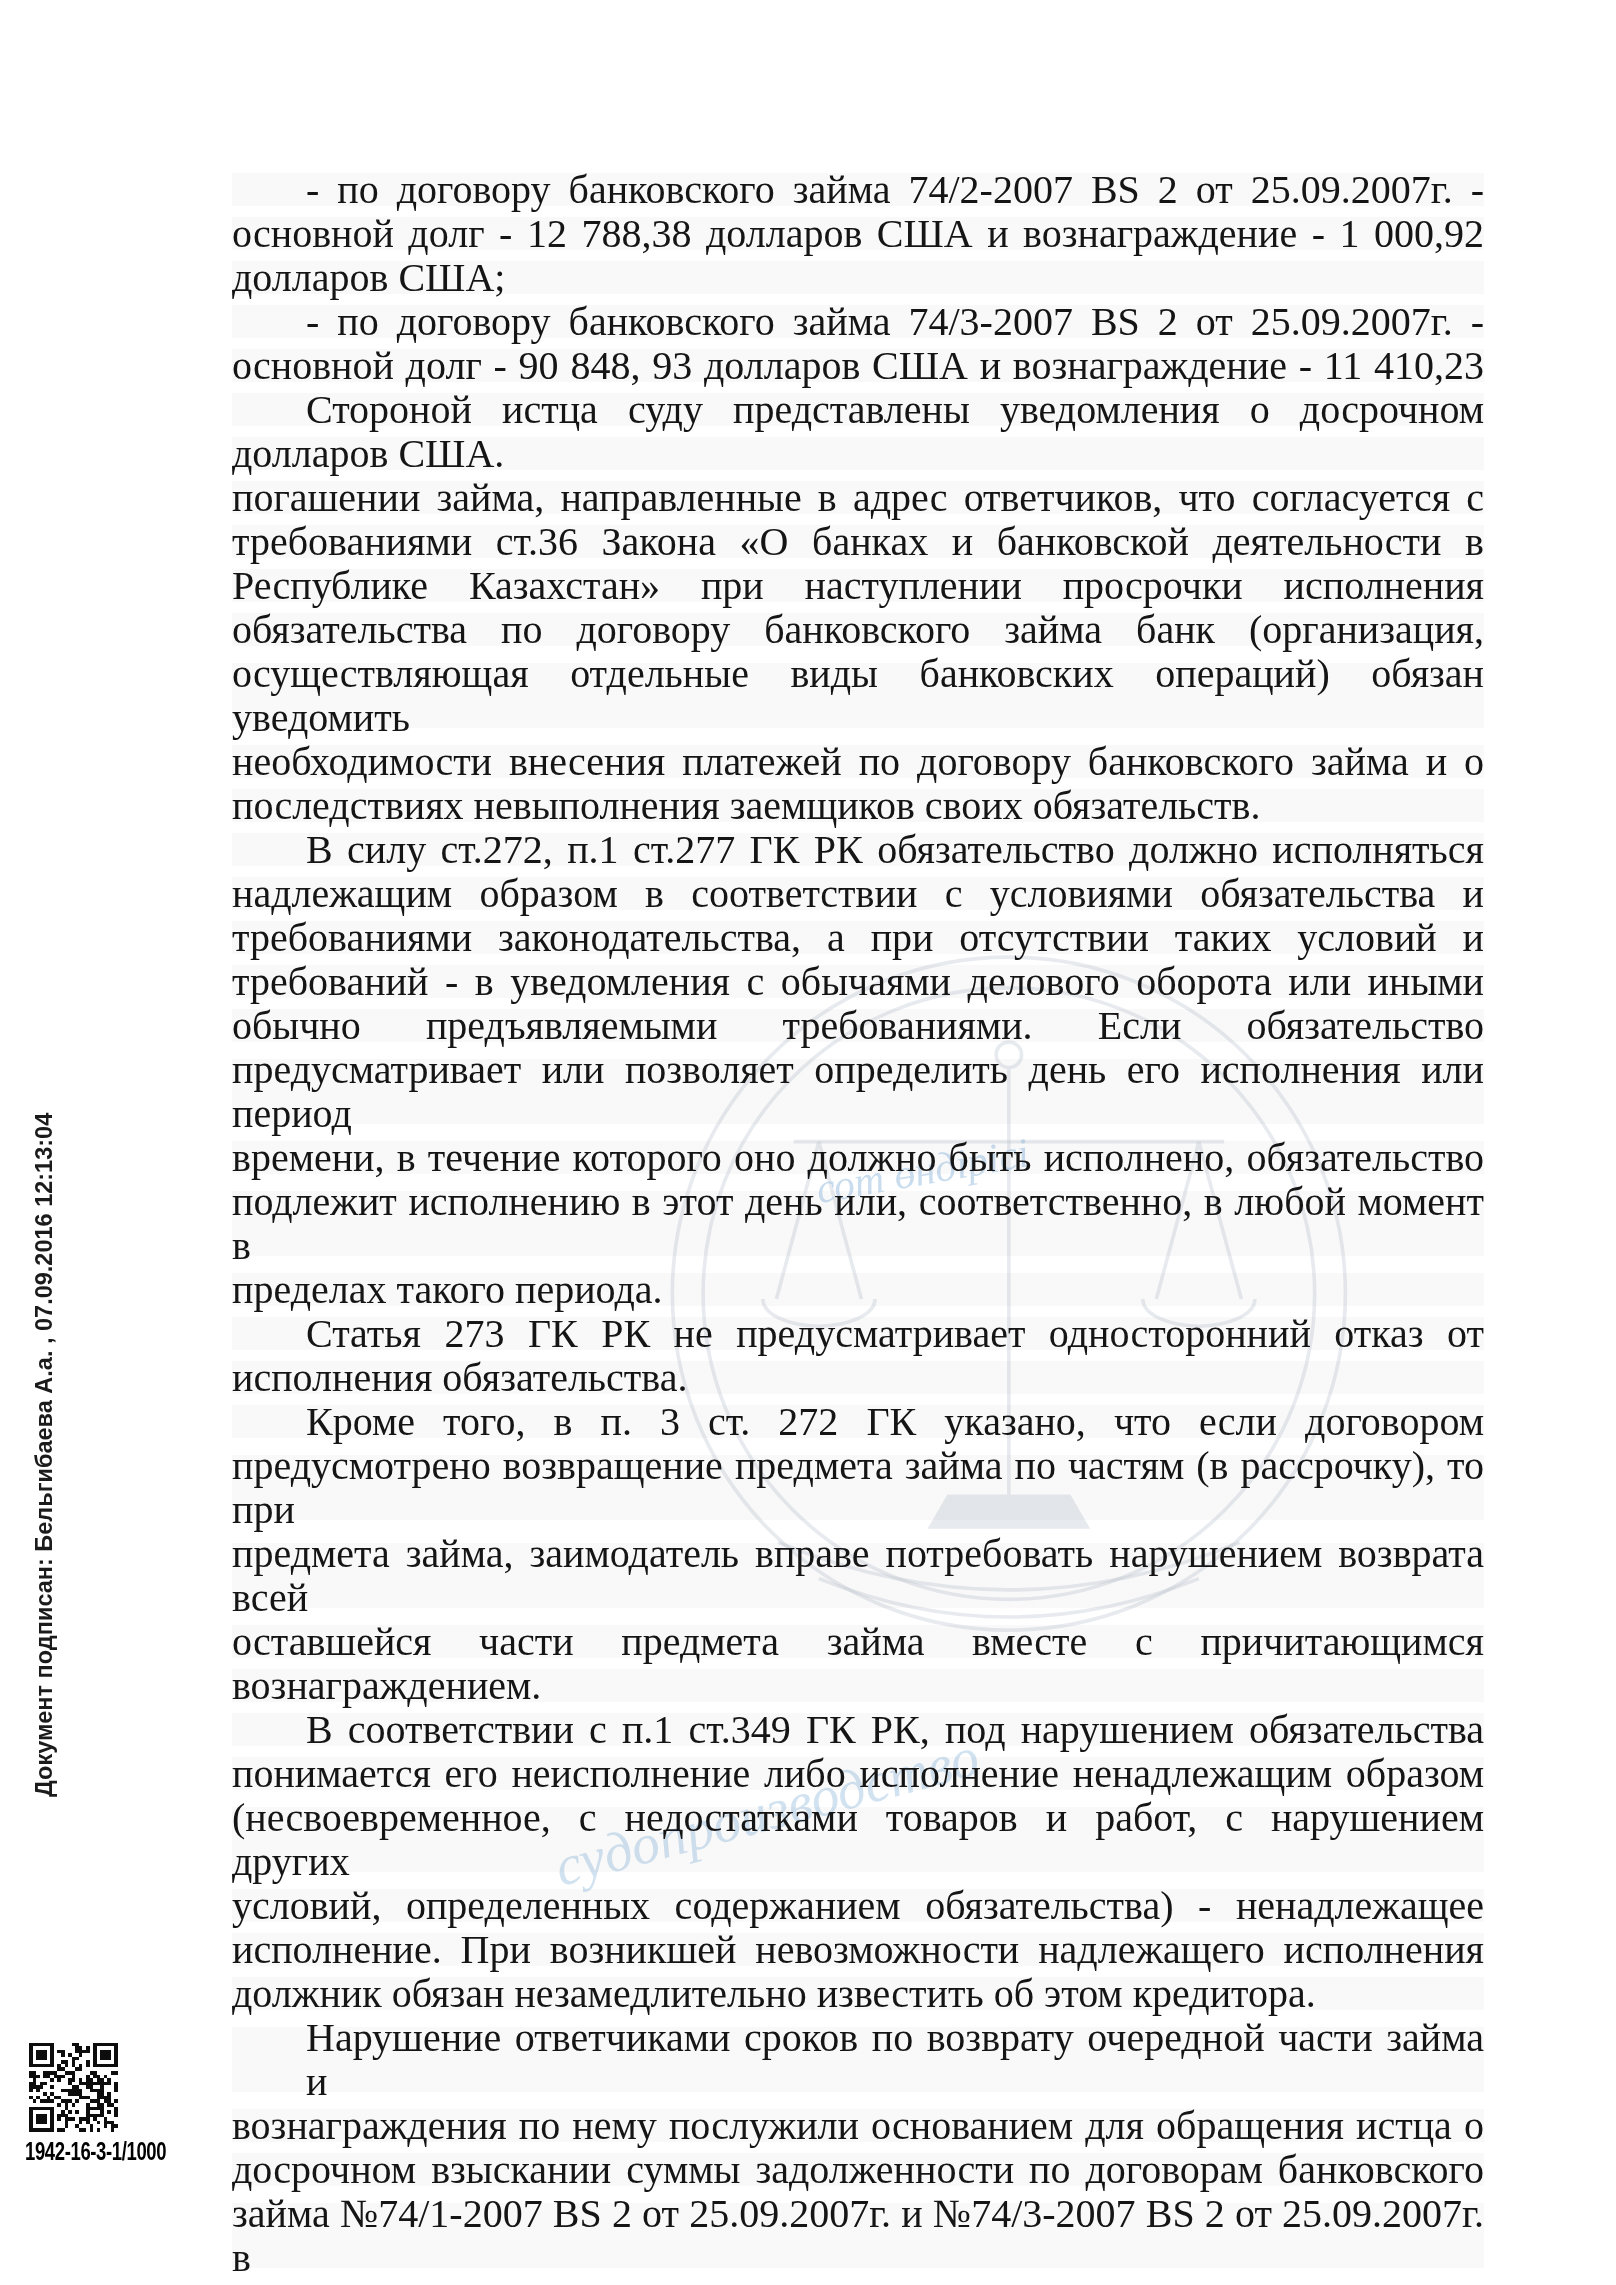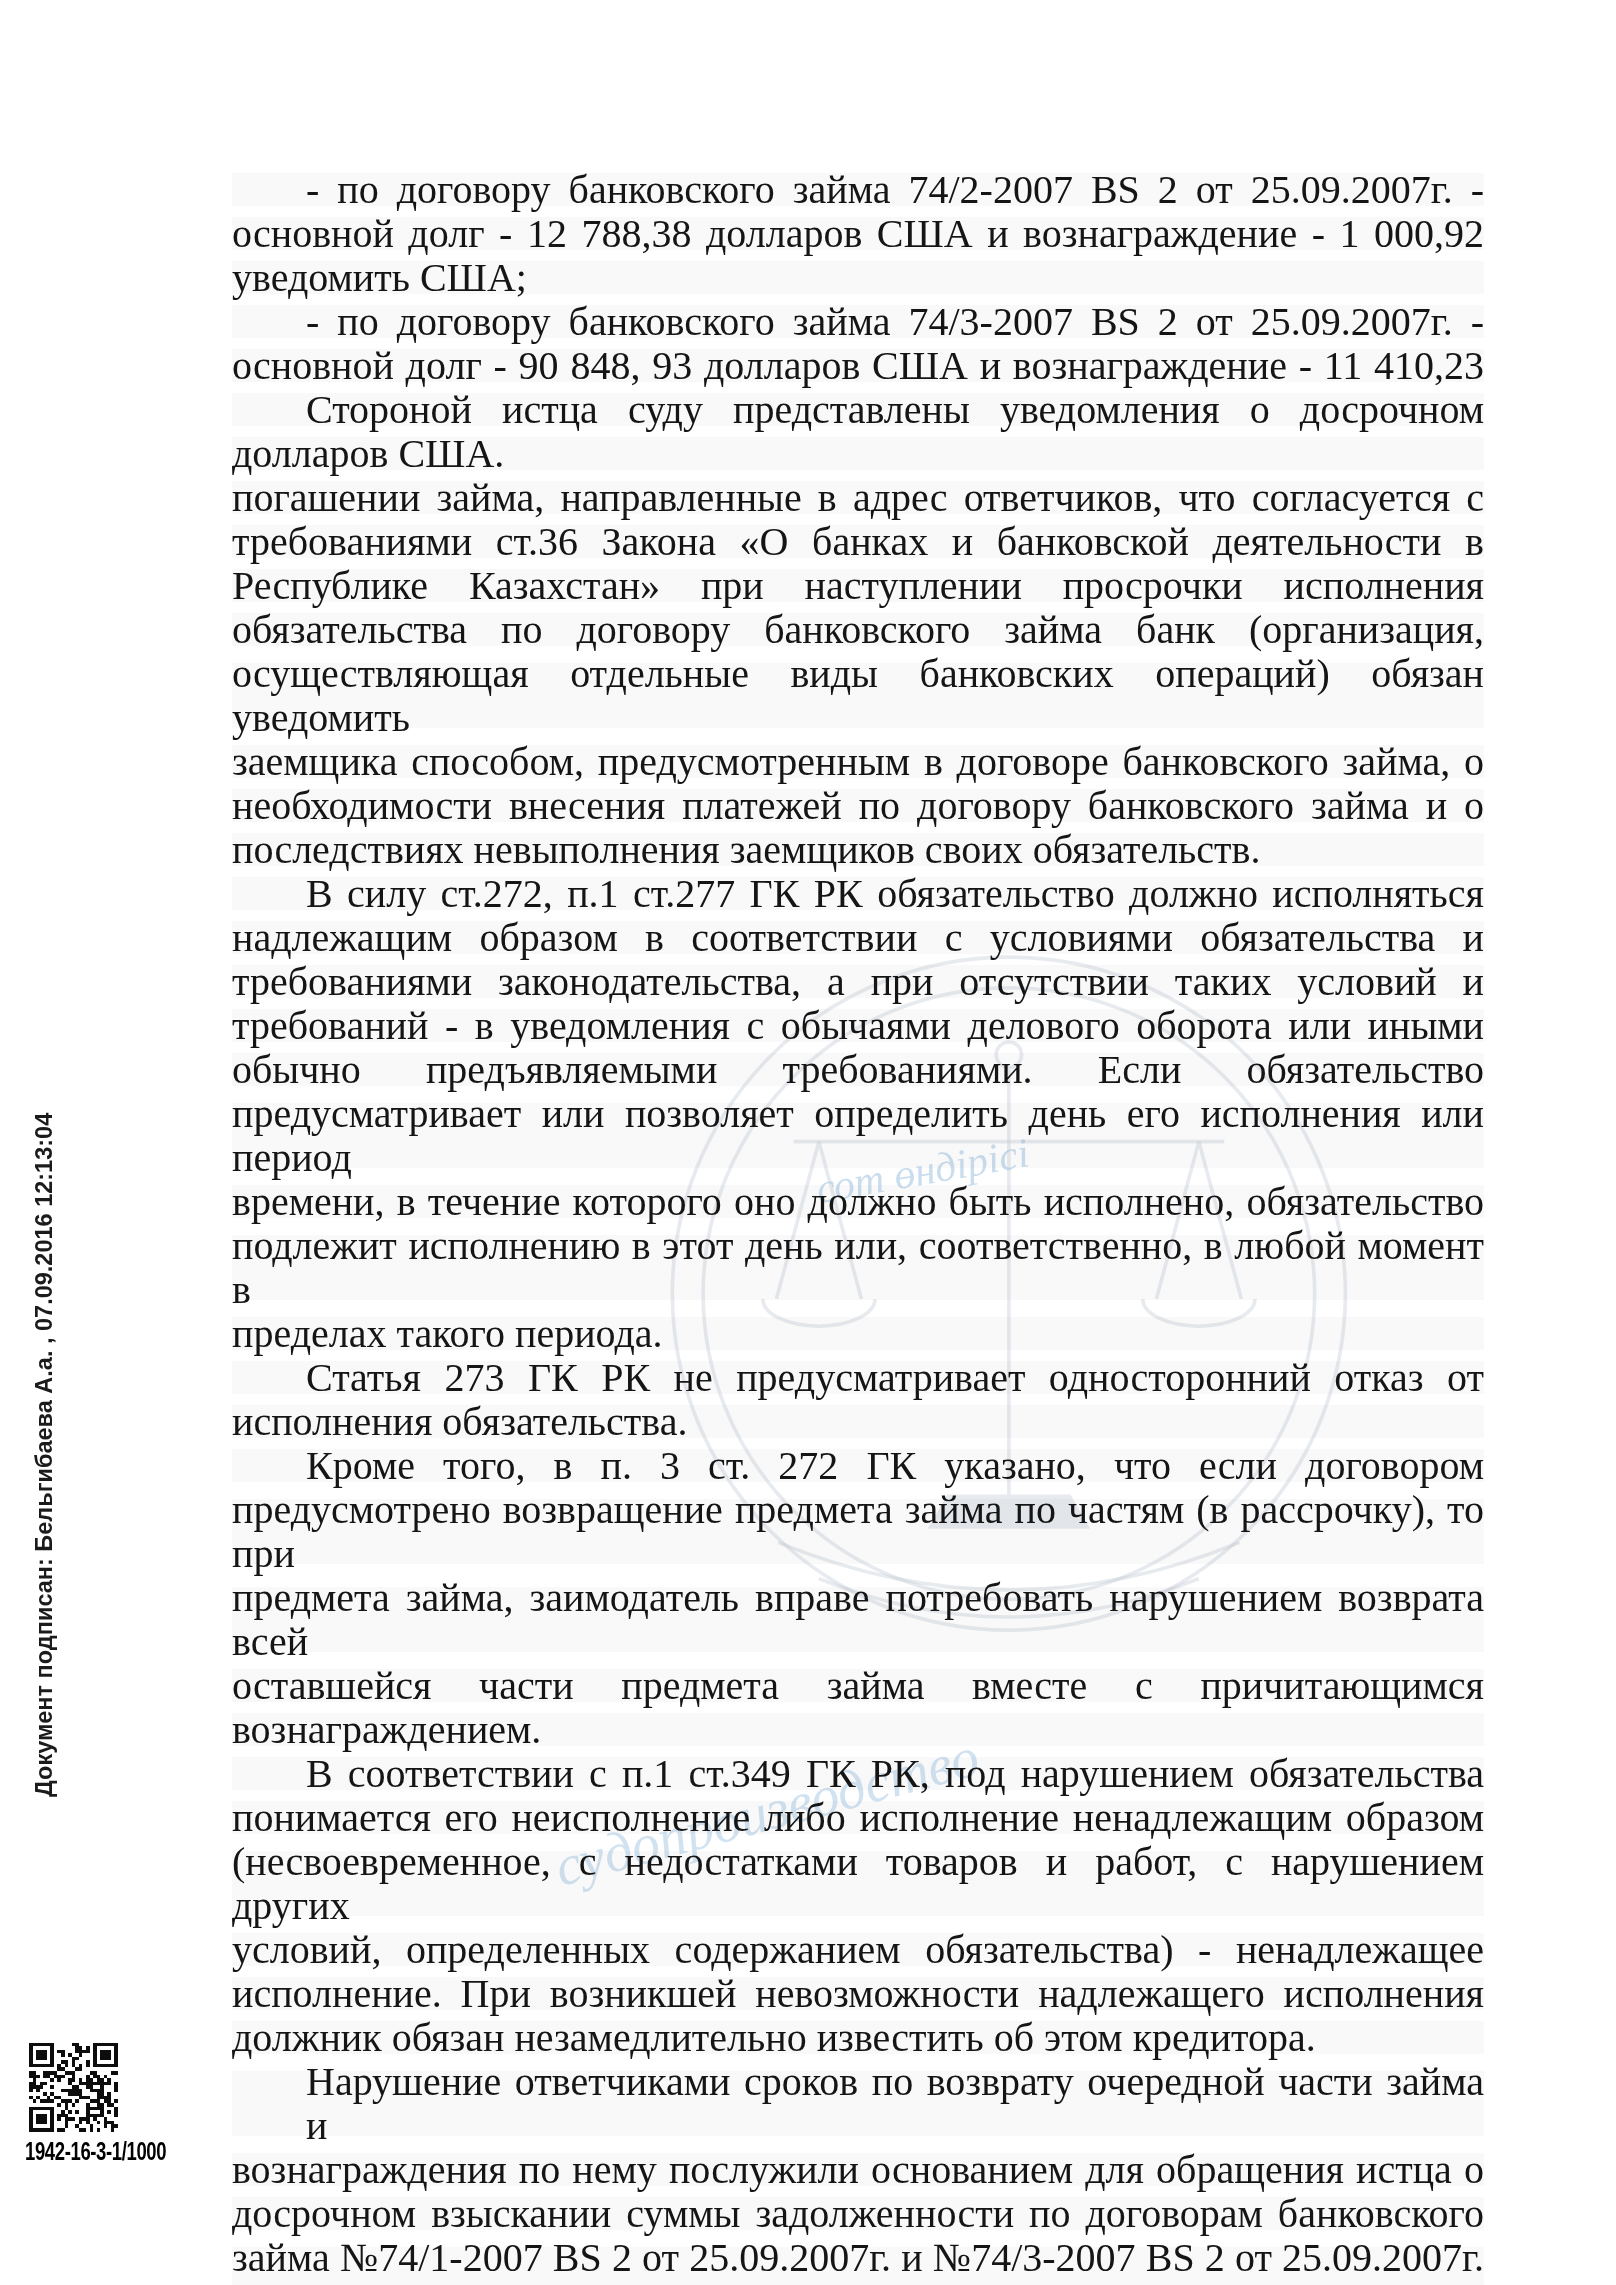--- a/index.html
+++ b/index.html
@@ -74,31 +74,30 @@
       <path class="wm-emblem" stroke-width="3" d="M860,1705 Q1115,1810 1370,1705"></path>
       <path class="wm-emblem" stroke-width="3" d="M905,1745 Q1115,1830 1325,1745"></path>
     </g>
     <text class="wm-text" transform="translate(905,1330) rotate(-10)" font-size="46" fill="#9fc3e2" opacity="0.55">сот өндірісі</text>
     <text class="wm-text" transform="translate(620,2085) rotate(-15)" font-size="62" fill="#a5c6e4" opacity="0.5">судопроизводство</text>
   </svg>
 
   <div class="doc-body" id="doc-body">
       <div class="line first">- по договору банковского займа 74/2-2007 BS 2 от 25.09.2007г. -</div>
       <div class="line">основной долг - 12 788,38 долларов США и вознаграждение - 1 000,92</div>
-      <div class="line end">уведомить США;</div>
+      <div class="line end">долларов США;</div>
       <div class="line first">- по договору банковского займа 74/3-2007 BS 2 от 25.09.2007г. -</div>
       <div class="line">основной долг - 90 848, 93 долларов США и вознаграждение - 11 410,23</div>
       <div class="line first">Стороной истца суду представлены уведомления о досрочном</div>
       <div class="line end">долларов США.</div>
       <div class="line">погашении займа, направленные в адрес ответчиков, что согласуется с</div>
       <div class="line">требованиями ст.36 Закона «О банках и банковской деятельности в</div>
       <div class="line">Республике Казахстан» при наступлении просрочки исполнения</div>
       <div class="line">обязательства по договору банковского займа банк (организация,</div>
       <div class="line">осуществляющая отдельные виды банковских операций) обязан уведомить</div>
-      <div class="line">заемщика способом, предусмотренным в договоре банковского займа, о</div>
       <div class="line">необходимости внесения платежей по договору банковского займа и о</div>
       <div class="line end">последствиях невыполнения заемщиков своих обязательств.</div>
       <div class="line first">В силу ст.272, п.1 ст.277 ГК РК обязательство должно исполняться</div>
       <div class="line">надлежащим образом в соответствии с условиями обязательства и</div>
       <div class="line">требованиями законодательства, а при отсутствии таких условий и</div>
       <div class="line">требований - в уведомления с обычаями делового оборота или иными</div>
       <div class="line">обычно предъявляемыми требованиями. Если обязательство</div>
       <div class="line">предусматривает или позволяет определить день его исполнения или период</div>
       <div class="line">времени, в течение которого оно должно быть исполнено, обязательство</div>
       <div class="line">подлежит исполнению в этот день или, соответственно, в любой момент в</div>

